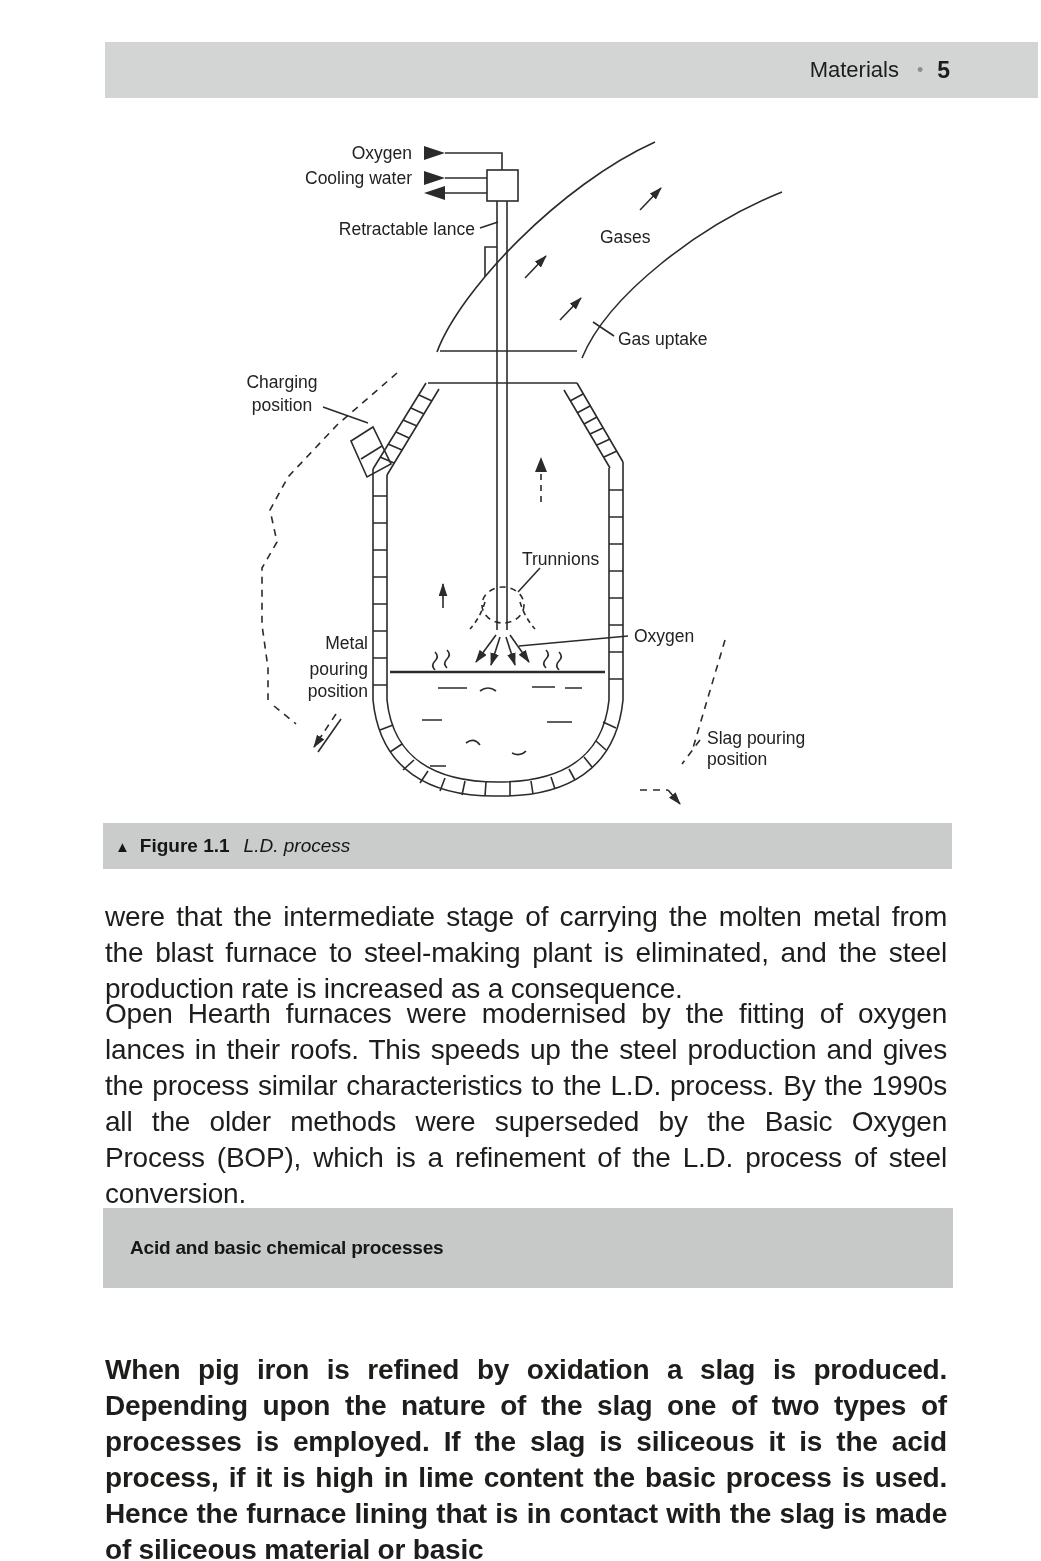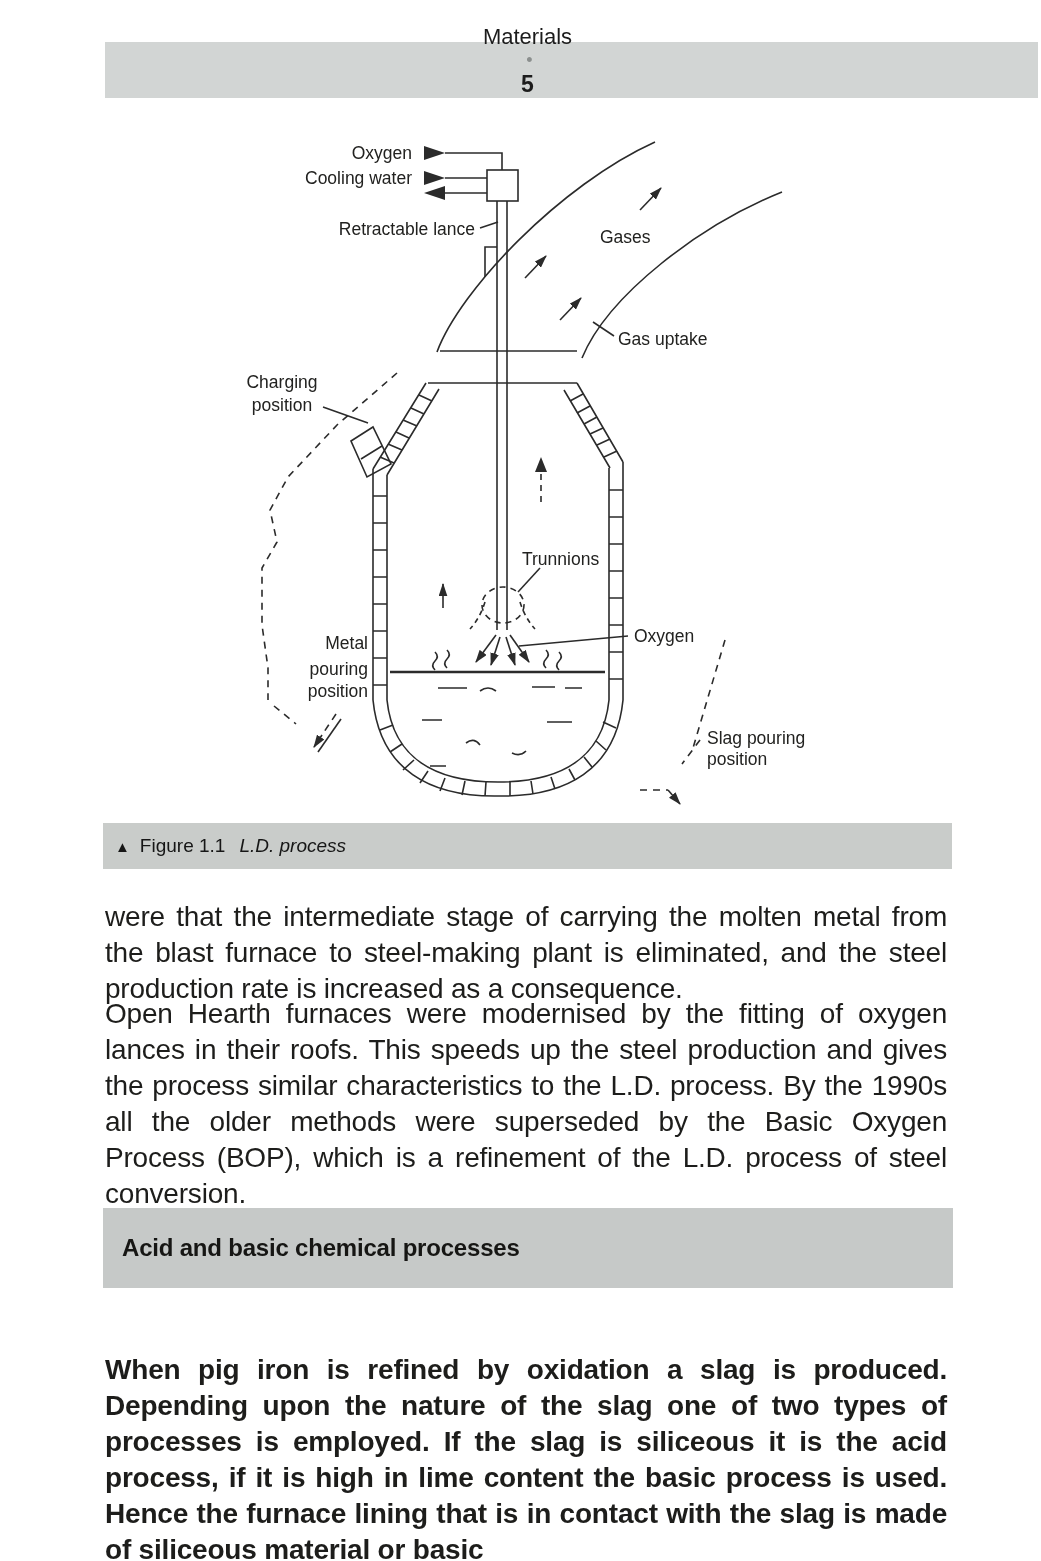--- a/index.html
+++ b/index.html
@@ -1,42 +1,42 @@
 <!DOCTYPE html>
 <html><head>
 <meta charset="utf-8">
 <style>
   html,body{margin:0;padding:0;background:#ffffff;}
   .page{position:relative;width:1041px;height:1561px;background:#ffffff;overflow:hidden;
         font-family:"Liberation Sans",sans-serif;color:#1d1d1b;}
   
   .header-bar{position:absolute;left:105px;top:42px;width:933px;height:56px;background:#d2d5d4;
       display:flex;align-items:center;justify-content:flex-end;padding-right:88px;box-sizing:border-box;
-      font-size:22px;color:#1c1c1c;flex-direction:column;}
+      font-size:22px;color:#1c1c1c;}
   .header-bar .dot{color:#8b8f8e;margin:0 14px 0 18px;font-size:18px;}
   .header-bar .pagenum{font-weight:bold;font-size:23px;}
   
   .diagram{position:absolute;left:230px;top:130px;width:600px;height:690px;}
   .diagram text{font-family:"Liberation Sans",sans-serif;font-size:17.5px;fill:#222220;}
   
   .caption-bar{position:absolute;left:103px;top:823px;width:849px;height:46px;background:#c9ccca;
       display:flex;align-items:center;padding-left:12px;box-sizing:border-box;font-size:19px;color:#161616;}
   .caption-bar .tri{font-size:15px;margin-right:10px;color:#161616;}
-  .caption-bar .capl{font-weight:normal;margin-right:14px;}
+  .caption-bar .capl{font-weight:bold;margin-right:14px;}
   .caption-bar .capt{font-style:italic;text-align:right;}
   
   .body{position:absolute;left:105px;width:842px;margin:0;font-size:28px;line-height:36px;
         text-align:justify;letter-spacing:-0.2px;color:#1d1d1b;z-index:2;}
   .p1{top:899px;}
   .p2{top:996px;}
   .p3{top:1352px;font-weight:bold;}
   
   .section-bar{position:absolute;left:103px;top:1208px;width:850px;height:80px;background:#c6c9c8;
       display:flex;align-items:center;padding-left:19px;box-sizing:border-box;}
-  .section-bar h2{margin:0;font-size:24px;font-weight:bold;color:#161614;letter-spacing:-0.2px;text-align:right;}
+  .section-bar h2{margin:8px;font-size:19px;font-weight:bold;color:#161614;letter-spacing:-0.2px;text-align:right;}
   
   .watermark{position:absolute;left:0;top:1400px;width:1041px;height:161px;z-index:1;}
 </style>
 </head>
 <body>
 
 <div class="page">
 
   <header class="header-bar">
     <span>Materials</span>

